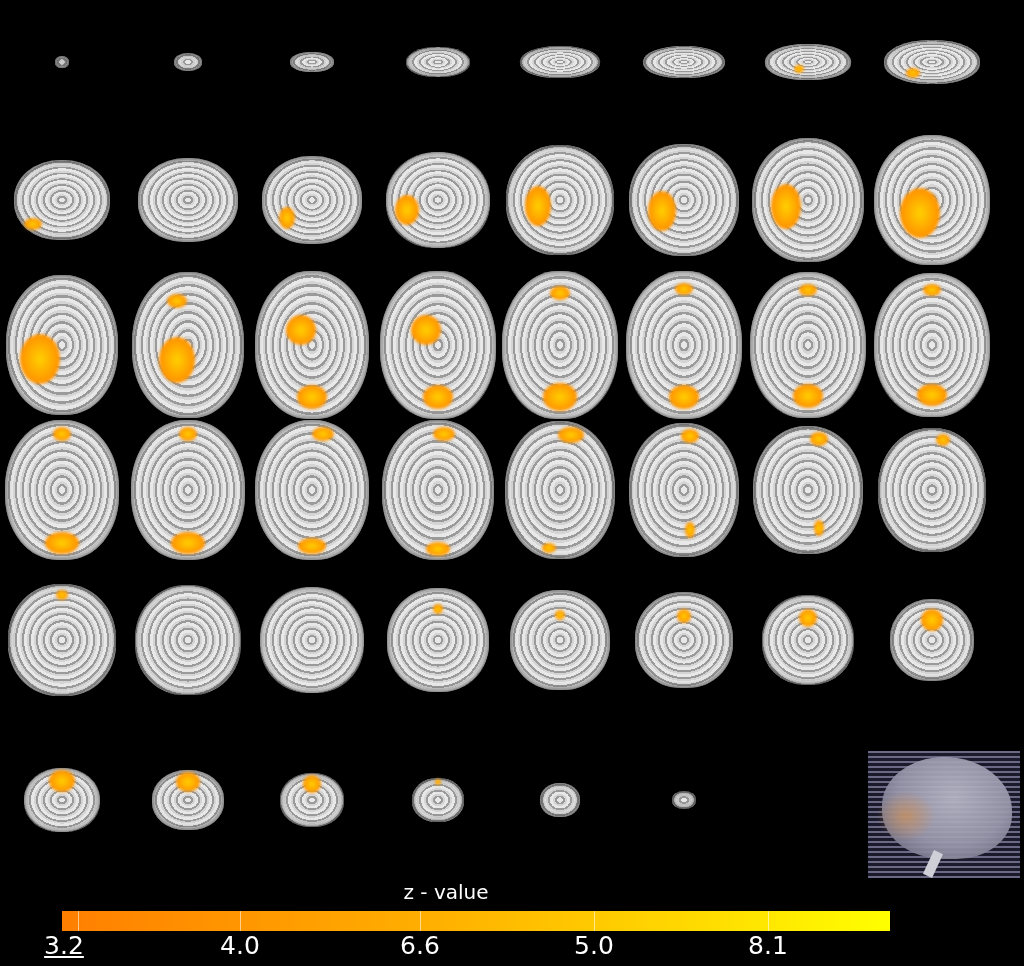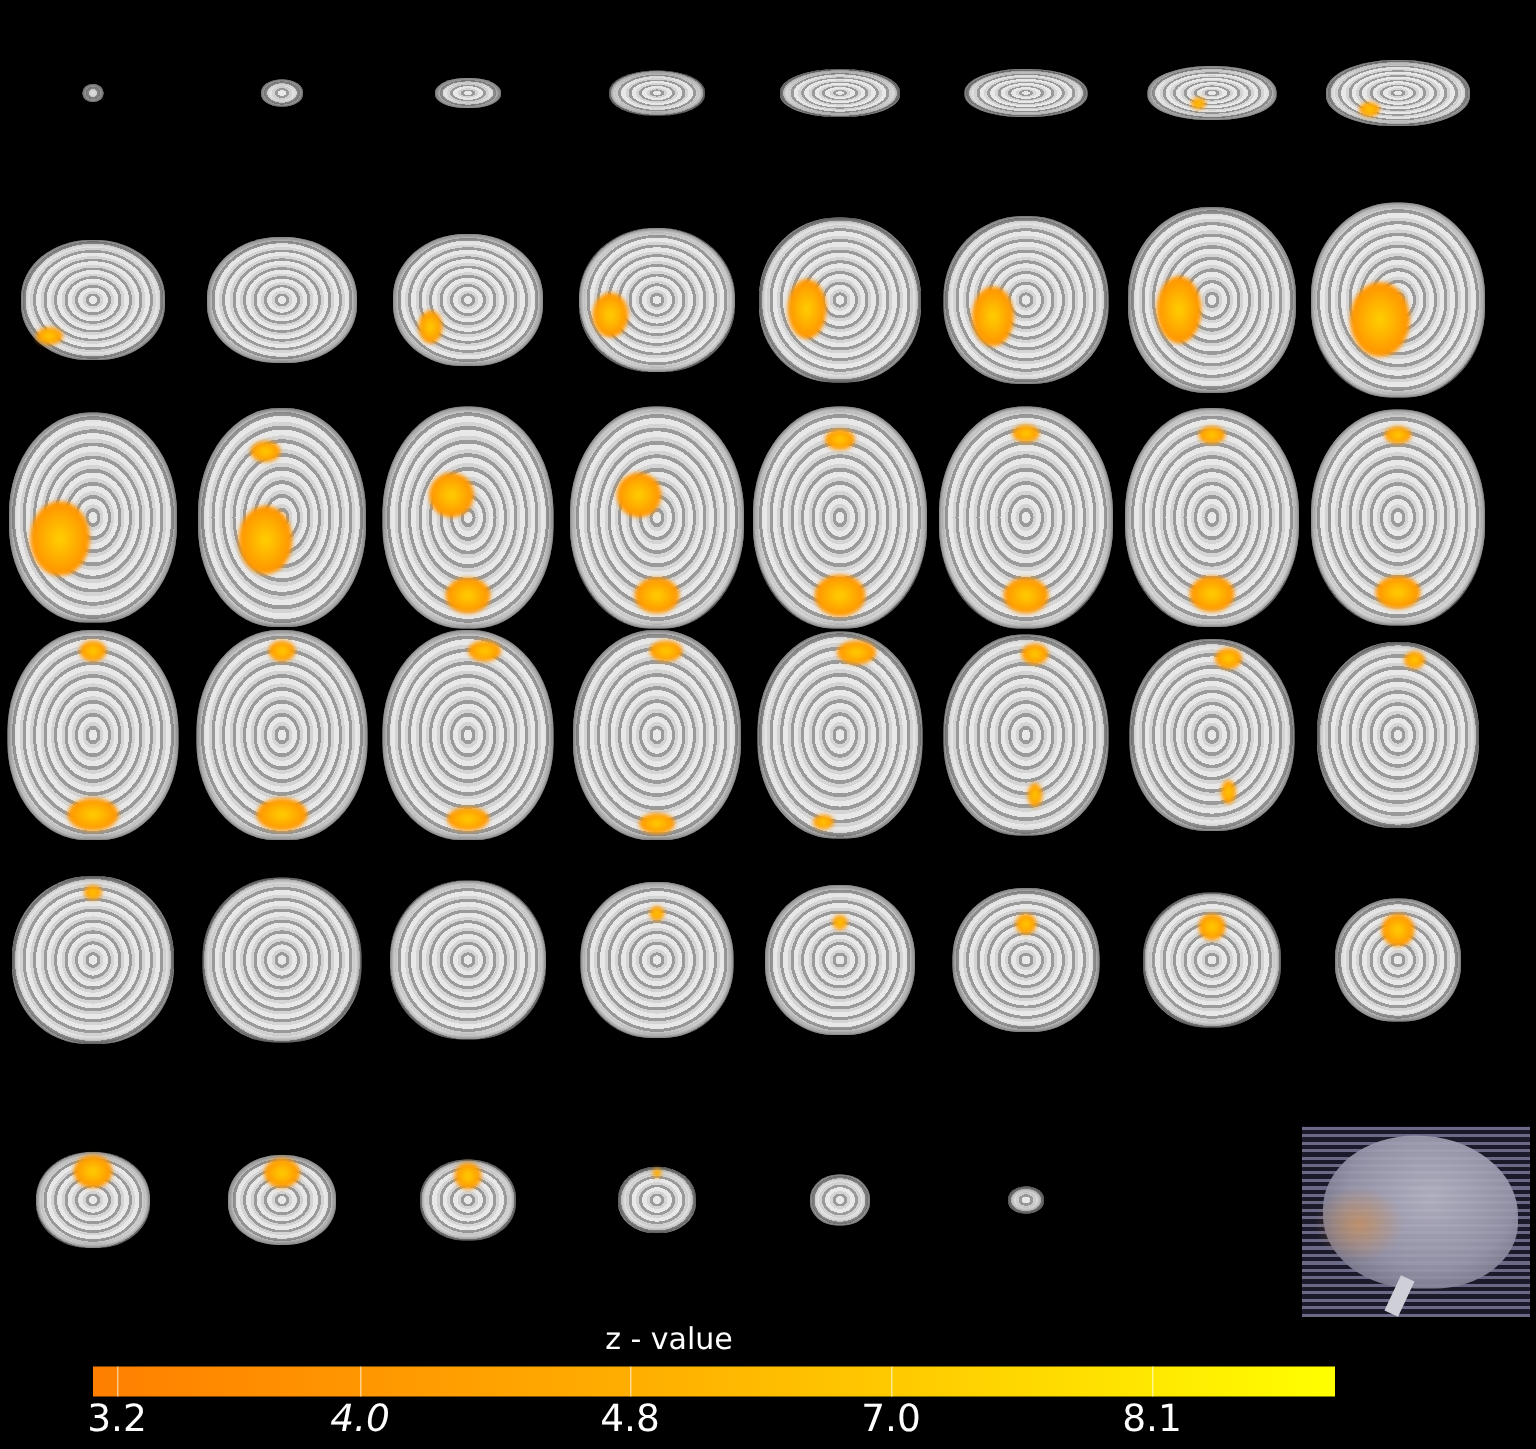--- a/index.html
+++ b/index.html
@@ -225,18 +225,18 @@
 
 <div class="cbar-title">z - value</div>
 <div class="cbar" id="cbar">
     <div class="tick" style="left: 16px;"></div>
     <div class="tick" style="left: 178px;"></div>
     <div class="tick" style="left: 358px;"></div>
     <div class="tick" style="left: 532px;"></div>
     <div class="tick" style="left: 706px;"></div>
   </div>
 <div id="ticklabels">
-    <div class="ticklabel" style="left: 78px;">3.2</div>
-    <div class="ticklabel" style="left: 240px; font-style: italic;">4.0</div>
-    <div class="ticklabel" style="left: 420px;">4.8</div>
-    <div class="ticklabel" style="left: 594px;">7.0</div>
+    <div class="ticklabel" style="left: 64px; text-decoration: underline;">3.2</div>
+    <div class="ticklabel" style="left: 240px;">4.0</div>
+    <div class="ticklabel" style="left: 420px;">6.6</div>
+    <div class="ticklabel" style="left: 594px;">5.0</div>
     <div class="ticklabel" style="left: 768px;">8.1</div>
   </div>
 
 </body></html>

